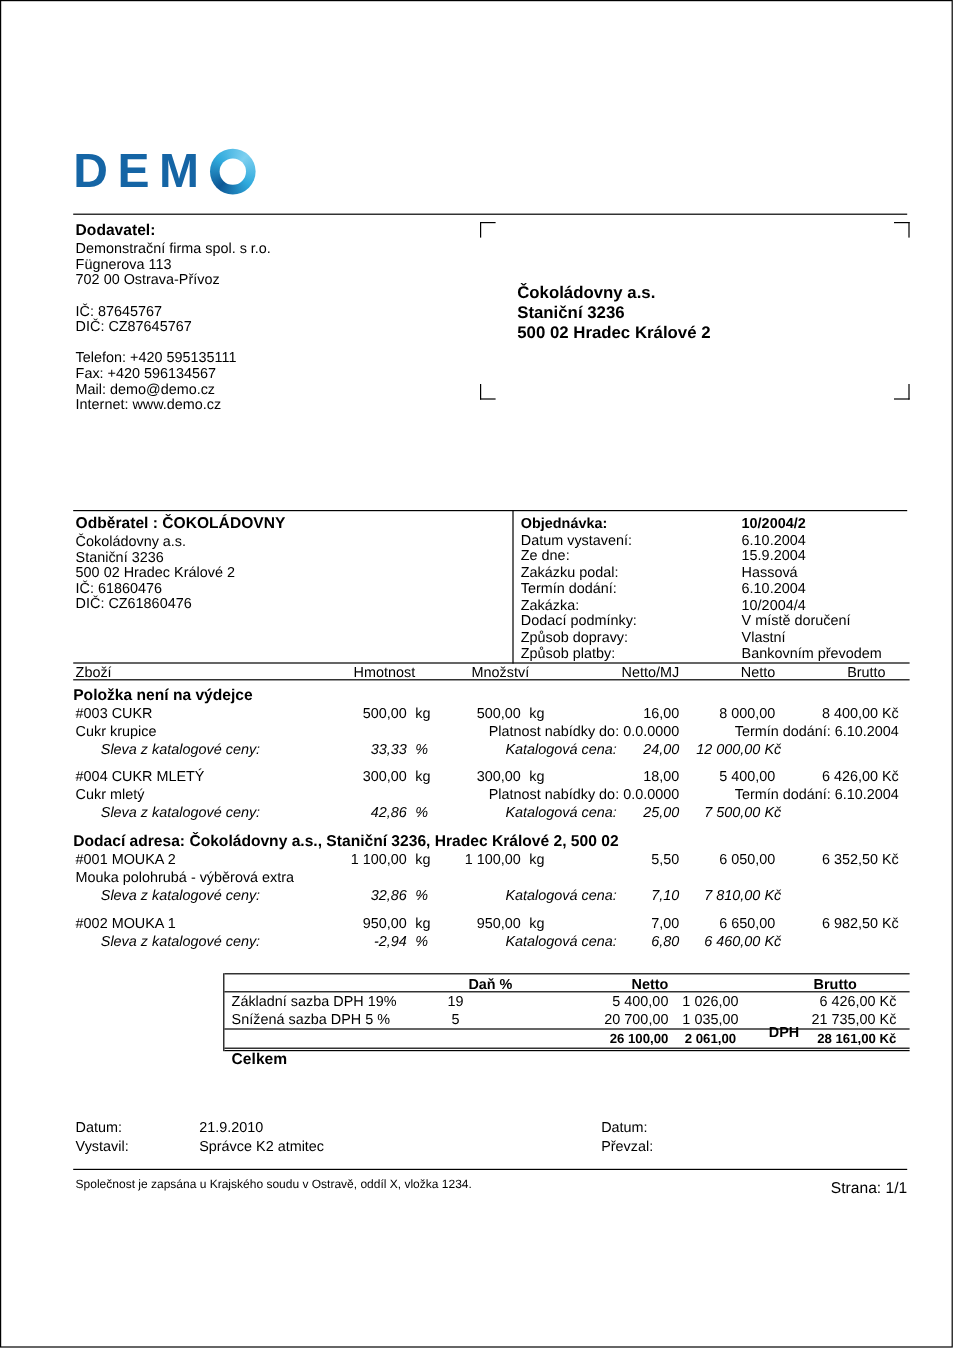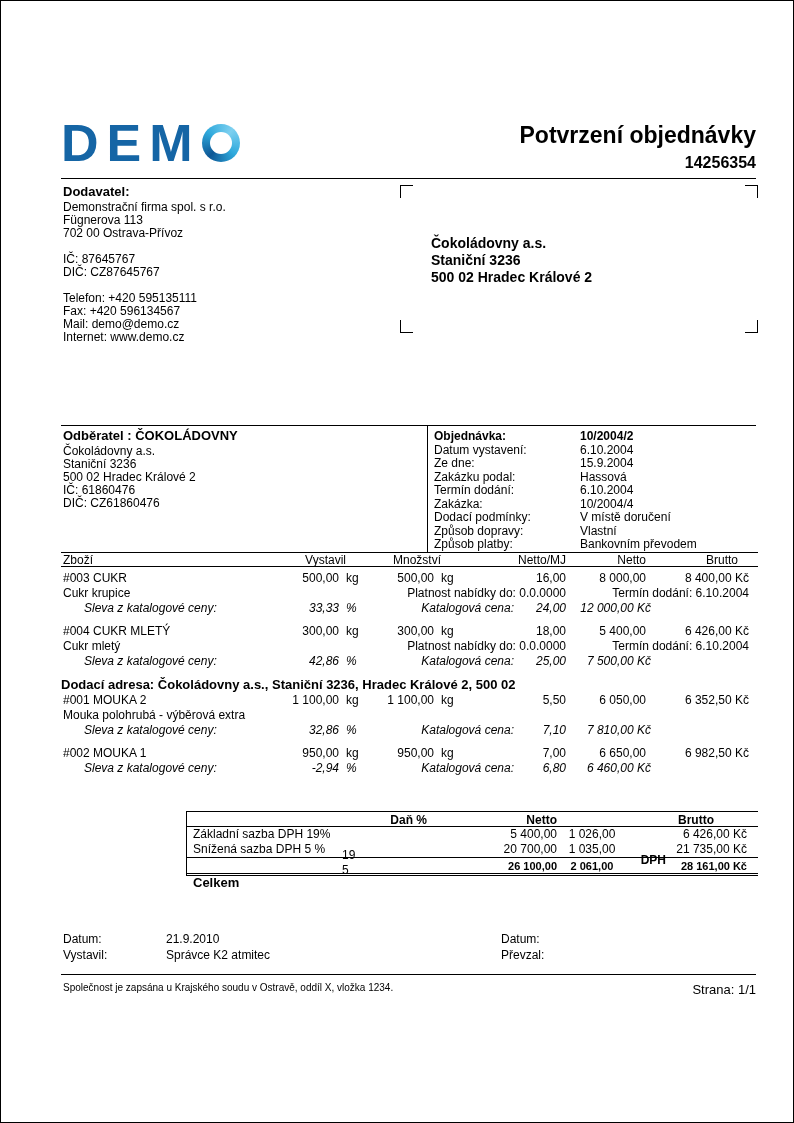--- a/index.html
+++ b/index.html
@@ -9,21 +9,21 @@
     background:#fff; border:1px solid #000; overflow:hidden;
     font-family:"Liberation Sans","DejaVu Sans",sans-serif; color:#000;
   }
   .rule { position:absolute; left:60px; right:37px; height:0; border-top:1px solid #000; }
   .rule-top { top:177px; }
   .rule-mid { top:424px; }
   .rule-bottom { top:973px; }
 
   
   .logo { position:absolute; left:60px; top:120px; display:flex; align-items:center; height:44px; }
-  .logo-text { font-size:52px; font-weight:bold; letter-spacing:8px; color:#1565a5; line-height:44px; }
+  .logo-text { font-size:40px; font-weight:bold; letter-spacing:8px; color:#1565a5; line-height:44px; }
   .logo-o { width:38px; height:38px; border-radius:50%; margin-left:1px;
     background:conic-gradient(from 220deg,#0d5795,#2fa9dc,#7dd0f0,#2fa9dc,#0d5795);
     display:flex; align-items:center; justify-content:center; }
   .logo-o::after { content:""; display:block; width:22px; height:22px; border-radius:50%; background:#fff; }
 
   
   .title-block { position:absolute; top:121px; right:37px; text-align:right; }
   .doc-title { font-size:23px; font-weight:bold; line-height:26px; }
   .doc-number { font-size:16px; font-weight:bold; margin-top:6px; }
 
@@ -38,21 +38,21 @@
   .corner.tl { left:0; top:0; border-left:1px solid #000; border-top:1px solid #000; }
   .corner.tr { right:0; top:0; border-right:1px solid #000; border-top:1px solid #000; }
   .corner.bl { left:0; bottom:0; border-left:1px solid #000; border-bottom:1px solid #000; }
   .corner.br { right:0; bottom:0; border-right:1px solid #000; border-bottom:1px solid #000; }
   .recipient { position:absolute; left:31px; top:50px; font-size:14px; font-weight:bold; line-height:17px; }
 
   
   .vdiv { position:absolute; left:426px; top:424px; height:128px; border-left:1px solid #000; }
   .customer { position:absolute; left:62px; top:428px; font-size:12px; line-height:13px; }
   .order-info { position:absolute; left:433px; top:429px; font-size:12px; line-height:13.5px; }
-  .oi-row { display:flex; }
+  .oi-row { display:flex;gap:38px; }
   .oi-label { width:146px; flex:none; }
   .oi-row.strong { font-weight:bold; }
 
   
   .items-head { position:absolute; left:60px; top:551px; width:697px; height:15px;
     border-top:1px solid #000; border-bottom:1px solid #000; font-size:12px; line-height:15px; }
   .s { position:absolute; top:0; white-space:nowrap; }
   .c-goods { left:2px;text-align:right; }
   .c-hw   { left:163px; width:122px; text-align:right; }
   .c-hq   { left:258px; width:122px; text-align:right; }
@@ -82,21 +82,21 @@
 
   
   .summary { position:absolute; left:185px; top:810px; width:572px; font-size:12px; border-left:1px solid #000; }
   .sum-head { position:relative; height:16px; line-height:16px; border-top:1px solid #000; border-bottom:1px solid #000; font-weight:bold; }
   .c-shtax { left:165px; width:75px; text-align:right; }
   .c-shnet { left:270px; width:100px; text-align:right; }
   .c-shdph { left:355px; width:124px; text-align:right;margin-top:40px; }
   .c-shbru { left:427px; width:100px; text-align:right; }
   .sum-row { position:relative; height:15px; line-height:15px; }
   .c-srlabel { left:6px; }
-  .c-srtax { left:155px; width:75px; text-align:left;margin-top:21px; }
+  .c-srtax { left:155px; width:75px; text-align:center; }
   .c-srnet { left:270px; width:100px; text-align:right; }
   .c-srdph { left:355px; width:100px; text-align:center; }
   .c-srbru { left:430px; width:130px; text-align:right; }
   .sum-total { position:relative; height:19px; line-height:17px; border-top:1px solid #000; border-bottom:3px double #000; font-weight:bold; }
   .sum-total .c-srlabel { font-size:13px;margin-top:16px; }
   .sum-total .tot-num { font-size:11px; }
 
   
   .sig { position:absolute; font-size:12px; }
   .sig-date-l    { left:62px;  top:931px; }
@@ -109,24 +109,20 @@
   .pageno { position:absolute; right:37px; top:981px; font-size:13px; }
 </style>
 </head>
 <body>
 
 <div class="page">
 
   <div class="logo">
     <span class="logo-text">DEM</span>
     <span class="logo-o"></span>
-  </div>
-  <div class="title-block">
-    <div class="doc-title">Potvrzení objednávky</div>
-    <div class="doc-number">14256354</div>
   </div>
   <div class="rule rule-top"></div>
 
   <div class="supplier">
     <div class="blk-head">Dodavatel:</div>
     <div>Demonstrační firma spol. s r.o.</div>
     <div>Fügnerova 113</div>
     <div>702 00 Ostrava-Přívoz</div>
     <div class="gap"></div>
     <div>IČ: 87645767</div>
@@ -196,28 +192,29 @@
       <span class="oi-value">Vlastní</span>
     </div>
     <div class="oi-row">
       <span class="oi-label">Způsob platby:</span>
       <span class="oi-value">Bankovním převodem</span>
     </div>
   </div>
 
   <div class="items-head">
     <span class="s c-goods">Zboží</span>
-    <span class="s c-hw">Vystavil</span>
+    <span class="s c-hw">Hmotnost</span>
     <span class="s c-hq">Množství</span>
     <span class="s c-nmj">Netto/MJ</span>
     <span class="s c-net">Netto</span>
     <span class="s c-hbru">Brutto</span>
   </div>
 
   <div class="items-body">
+    <div class="section-head">Položka není na výdejce</div>
 
     <div class="item">
       <div class="irow">
         <span class="s c-goods">#003 CUKR</span>
         <span class="s c-wnum">500,00</span>
         <span class="s c-wunit">kg</span>
         <span class="s c-qnum">500,00</span>
         <span class="s c-qunit">kg</span>
         <span class="s c-nmj">16,00</span>
         <span class="s c-net">8 000,00</span>

